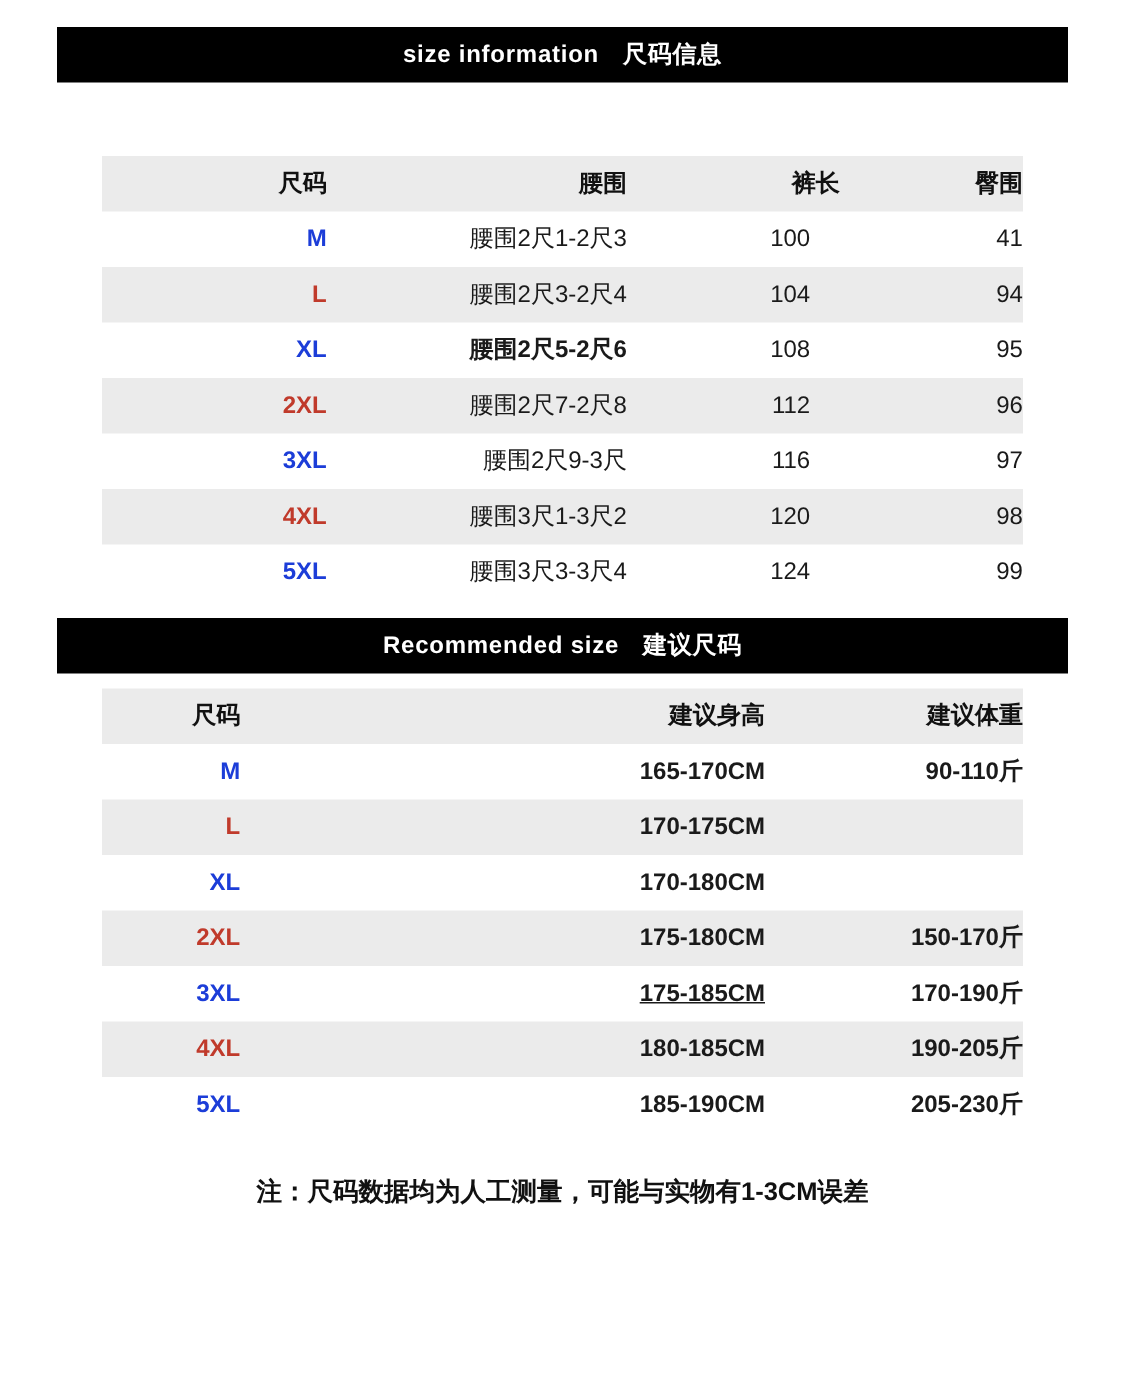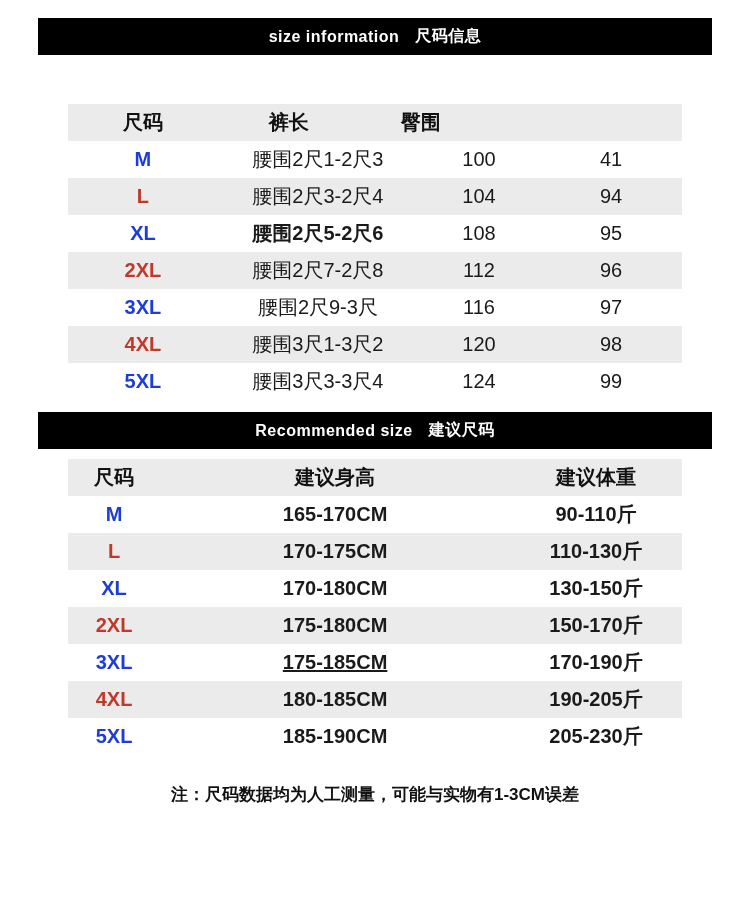--- a/index.html
+++ b/index.html
@@ -34,22 +34,22 @@
   }
   .table1 { margin-top: 49px; }
   .table2 { margin-top: 10px; }
   .trow {
     display: flex;
     height: 37px;
     align-items: center;
   }
   .trow.alt, .trow.thead { background: var(--alt, #ebebeb); }
   .tcell {
-    text-align: center;
-    font-size: 20px;
+    text-align: right;
+    font-size: 16px;
     color: #1a1a1a;
     overflow: hidden;
     white-space: nowrap;
   }
   .thead .tcell { font-weight: 700; color: #111; }
   .tcell.size { font-weight: 700; }
   .tcell.size.blue { color: var(--blue, #1c3dd8); }
   .tcell.size.red  { color: var(--red, #c03a2b); }
   .bold .trow:not(.thead) .tcell { font-weight: 700; }
   .note {
@@ -66,20 +66,21 @@
 <div class="page">
 
   <div class="banner banner1">
     <span>size information</span>
     <span>尺码信息</span>
   </div>
 
   <div class="table table1">
       <div class="trow thead">
         <div class="tcell" style="width: 24.4%;">尺码</div>
+        <div class="tcell" style="width: 32.6%;">腰围</div>
         <div class="tcell" style="width: 23.1%;">裤长</div>
         <div class="tcell" style="width: 19.9%;">臀围</div>
       </div>
       <div class="trow">
         <div class="tcell size blue" style="width: 24.4%;">M</div>
         <div class="tcell" style="width: 32.6%;">腰围2尺1-2尺3</div>
         <div class="tcell" style="width: 19.9%;">100</div>
         <div class="tcell" style="width: 23.1%;">41</div>
       </div>
       <div class="trow alt">
@@ -132,26 +133,24 @@
         <div class="tcell" style="width: 28%;">建议体重</div>
       </div>
       <div class="trow">
         <div class="tcell size blue" style="width: 15%;">M</div>
         <div class="tcell" style="width: 57%;">165-170CM</div>
         <div class="tcell" style="width: 28%;">90-110斤</div>
       </div>
       <div class="trow alt">
         <div class="tcell size red" style="width: 15%;">L</div>
         <div class="tcell" style="width: 57%;">170-175CM</div>
-        <div class="tcell" style="width: 28%;">110-130斤</div>
       </div>
       <div class="trow">
         <div class="tcell size blue" style="width: 15%;">XL</div>
         <div class="tcell" style="width: 57%;">170-180CM</div>
-        <div class="tcell" style="width: 28%;">130-150斤</div>
       </div>
       <div class="trow alt">
         <div class="tcell size red" style="width: 15%;">2XL</div>
         <div class="tcell" style="width: 57%;">175-180CM</div>
         <div class="tcell" style="width: 28%;">150-170斤</div>
       </div>
       <div class="trow">
         <div class="tcell size blue" style="width: 15%;">3XL</div>
         <div class="tcell" style="width: 57%; text-decoration: underline;">175-185CM</div>
         <div class="tcell" style="width: 28%;">170-190斤</div>

